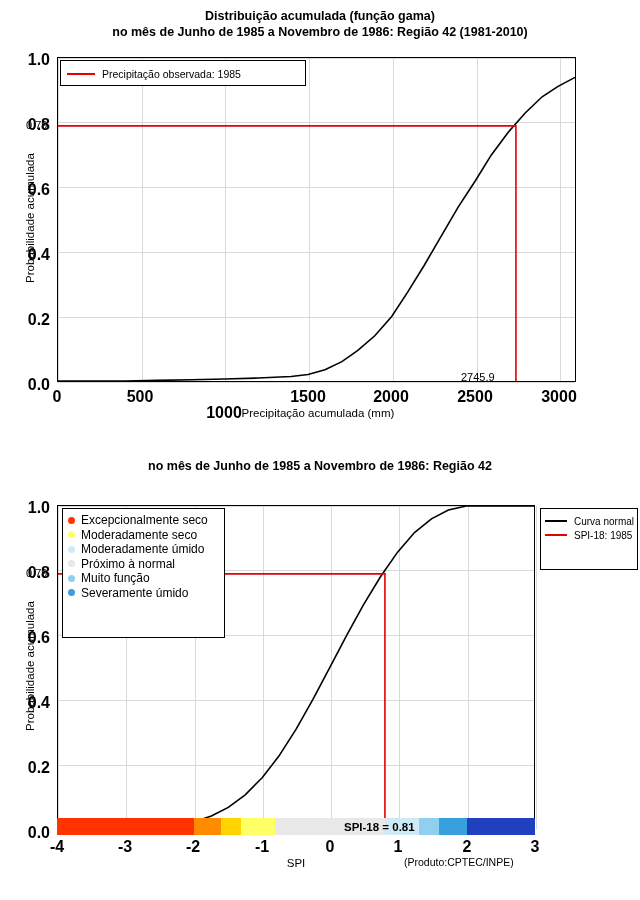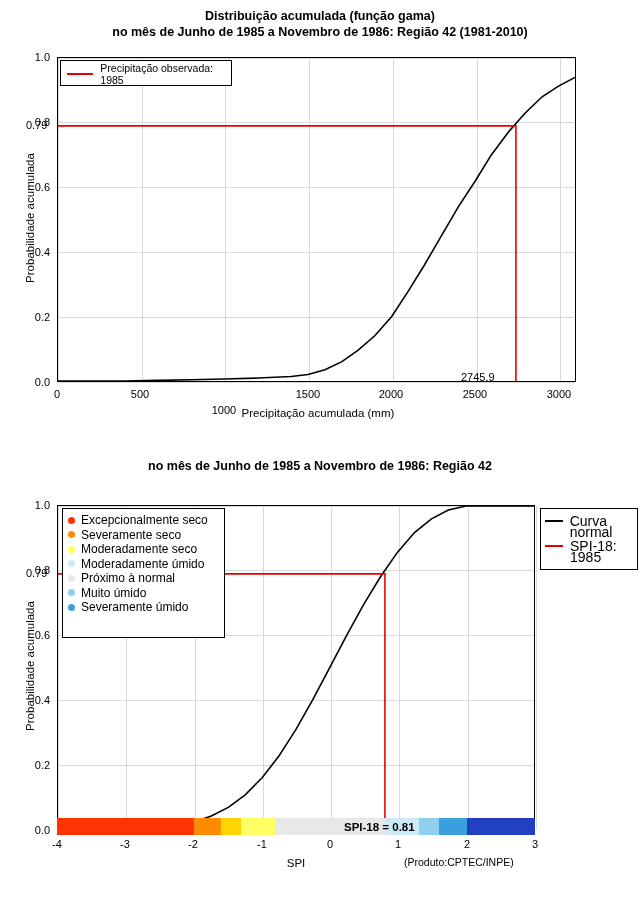--- a/index.html
+++ b/index.html
@@ -62,23 +62,24 @@
 
   .gridline {
     position: absolute;
     background: #d9d9d9;
   }
   .gridline.h { left: 0; right: 0; height: 1px; }
   .gridline.v { top: 0; bottom: 0; width: 1px; }
 
   .tick-label {
     position: absolute;
-    font-size: 11px;
+    font-size: 16px;
     color: #000;
     white-space: nowrap;
+    font-weight: bold;
   }
   .ylab-tick { text-align: right; width: 40px; }
   .xlab-tick { text-align: center; width: 60px; }
 
   .axis-title {
     position: absolute;
     font-size: 11.5px;
     text-align: center;
     white-space: nowrap;
   }
@@ -98,21 +99,21 @@
   .legend-box {
     position: absolute;
     background: #ffffff;
     border: 1px solid #000000;
     box-sizing: border-box;
     font-size: 10.5px;
   }
   #legend-top {
     left: 60px;
     top: 60px;
-    width: 172px;
+    width: 246px;
     height: 26px;
   }
   #legend-top .legend-row {
     display: flex;
     align-items: center;
     height: 26px;
     padding-left: 6px;
   }
   .legend-line {
     display: inline-block;
@@ -147,21 +148,21 @@
   #legend-curves {
     left: 540px;
     top: 508px;
     width: 98px;
     height: 62px;
     padding-top: 4px;
   }
   .curve-row {
     display: flex;
     align-items: flex-start;
-    font-size: 14px;
+    font-size: 10px;
     padding-left: 4px;
     margin-top: 3px;
     line-height: 11px;
   }
   .curve-row .legend-line { margin-top: 4px; width: 22px; }
 
   .spi-bar {
     position: absolute;
     left: 57px;
     top: 818px;
@@ -329,38 +330,34 @@
   <div class="spi-value" style="left:344px; top:821px;">SPI-18 = 0.81</div>
 
   <div class="source" style="left:404px; top:856px;">(Produto:CPTEC/INPE)</div>
 
   <div class="legend-box" id="legend-classes">
     <div class="class-row">
       <span class="class-dot" style="background:#ff3300;"></span>
       <span>Excepcionalmente seco</span>
     </div>
     <div class="class-row">
-      <span class="class-dot" style="background:#ff8c00;"></span>
-      <span>Severamente seco</span>
-    </div>
-    <div class="class-row">
       <span class="class-dot" style="background:#ffff66;"></span>
       <span>Moderadamente seco</span>
     </div>
     <div class="class-row">
       <span class="class-dot" style="background:#cfeaf7;"></span>
       <span>Moderadamente úmido</span>
     </div>
     <div class="class-row">
       <span class="class-dot" style="background:#e8e8e8;"></span>
       <span>Próximo à normal</span>
     </div>
     <div class="class-row">
       <span class="class-dot" style="background:#8fd0ef;"></span>
-      <span>Muito úmido</span>
+      <span>Muito função</span>
     </div>
     <div class="class-row">
       <span class="class-dot" style="background:#3aa0dd;"></span>
       <span>Severamente úmido</span>
     </div>
   </div>
 
   <div class="legend-box" id="legend-curves">
     <div class="curve-row">
       <span class="legend-line black"></span>

